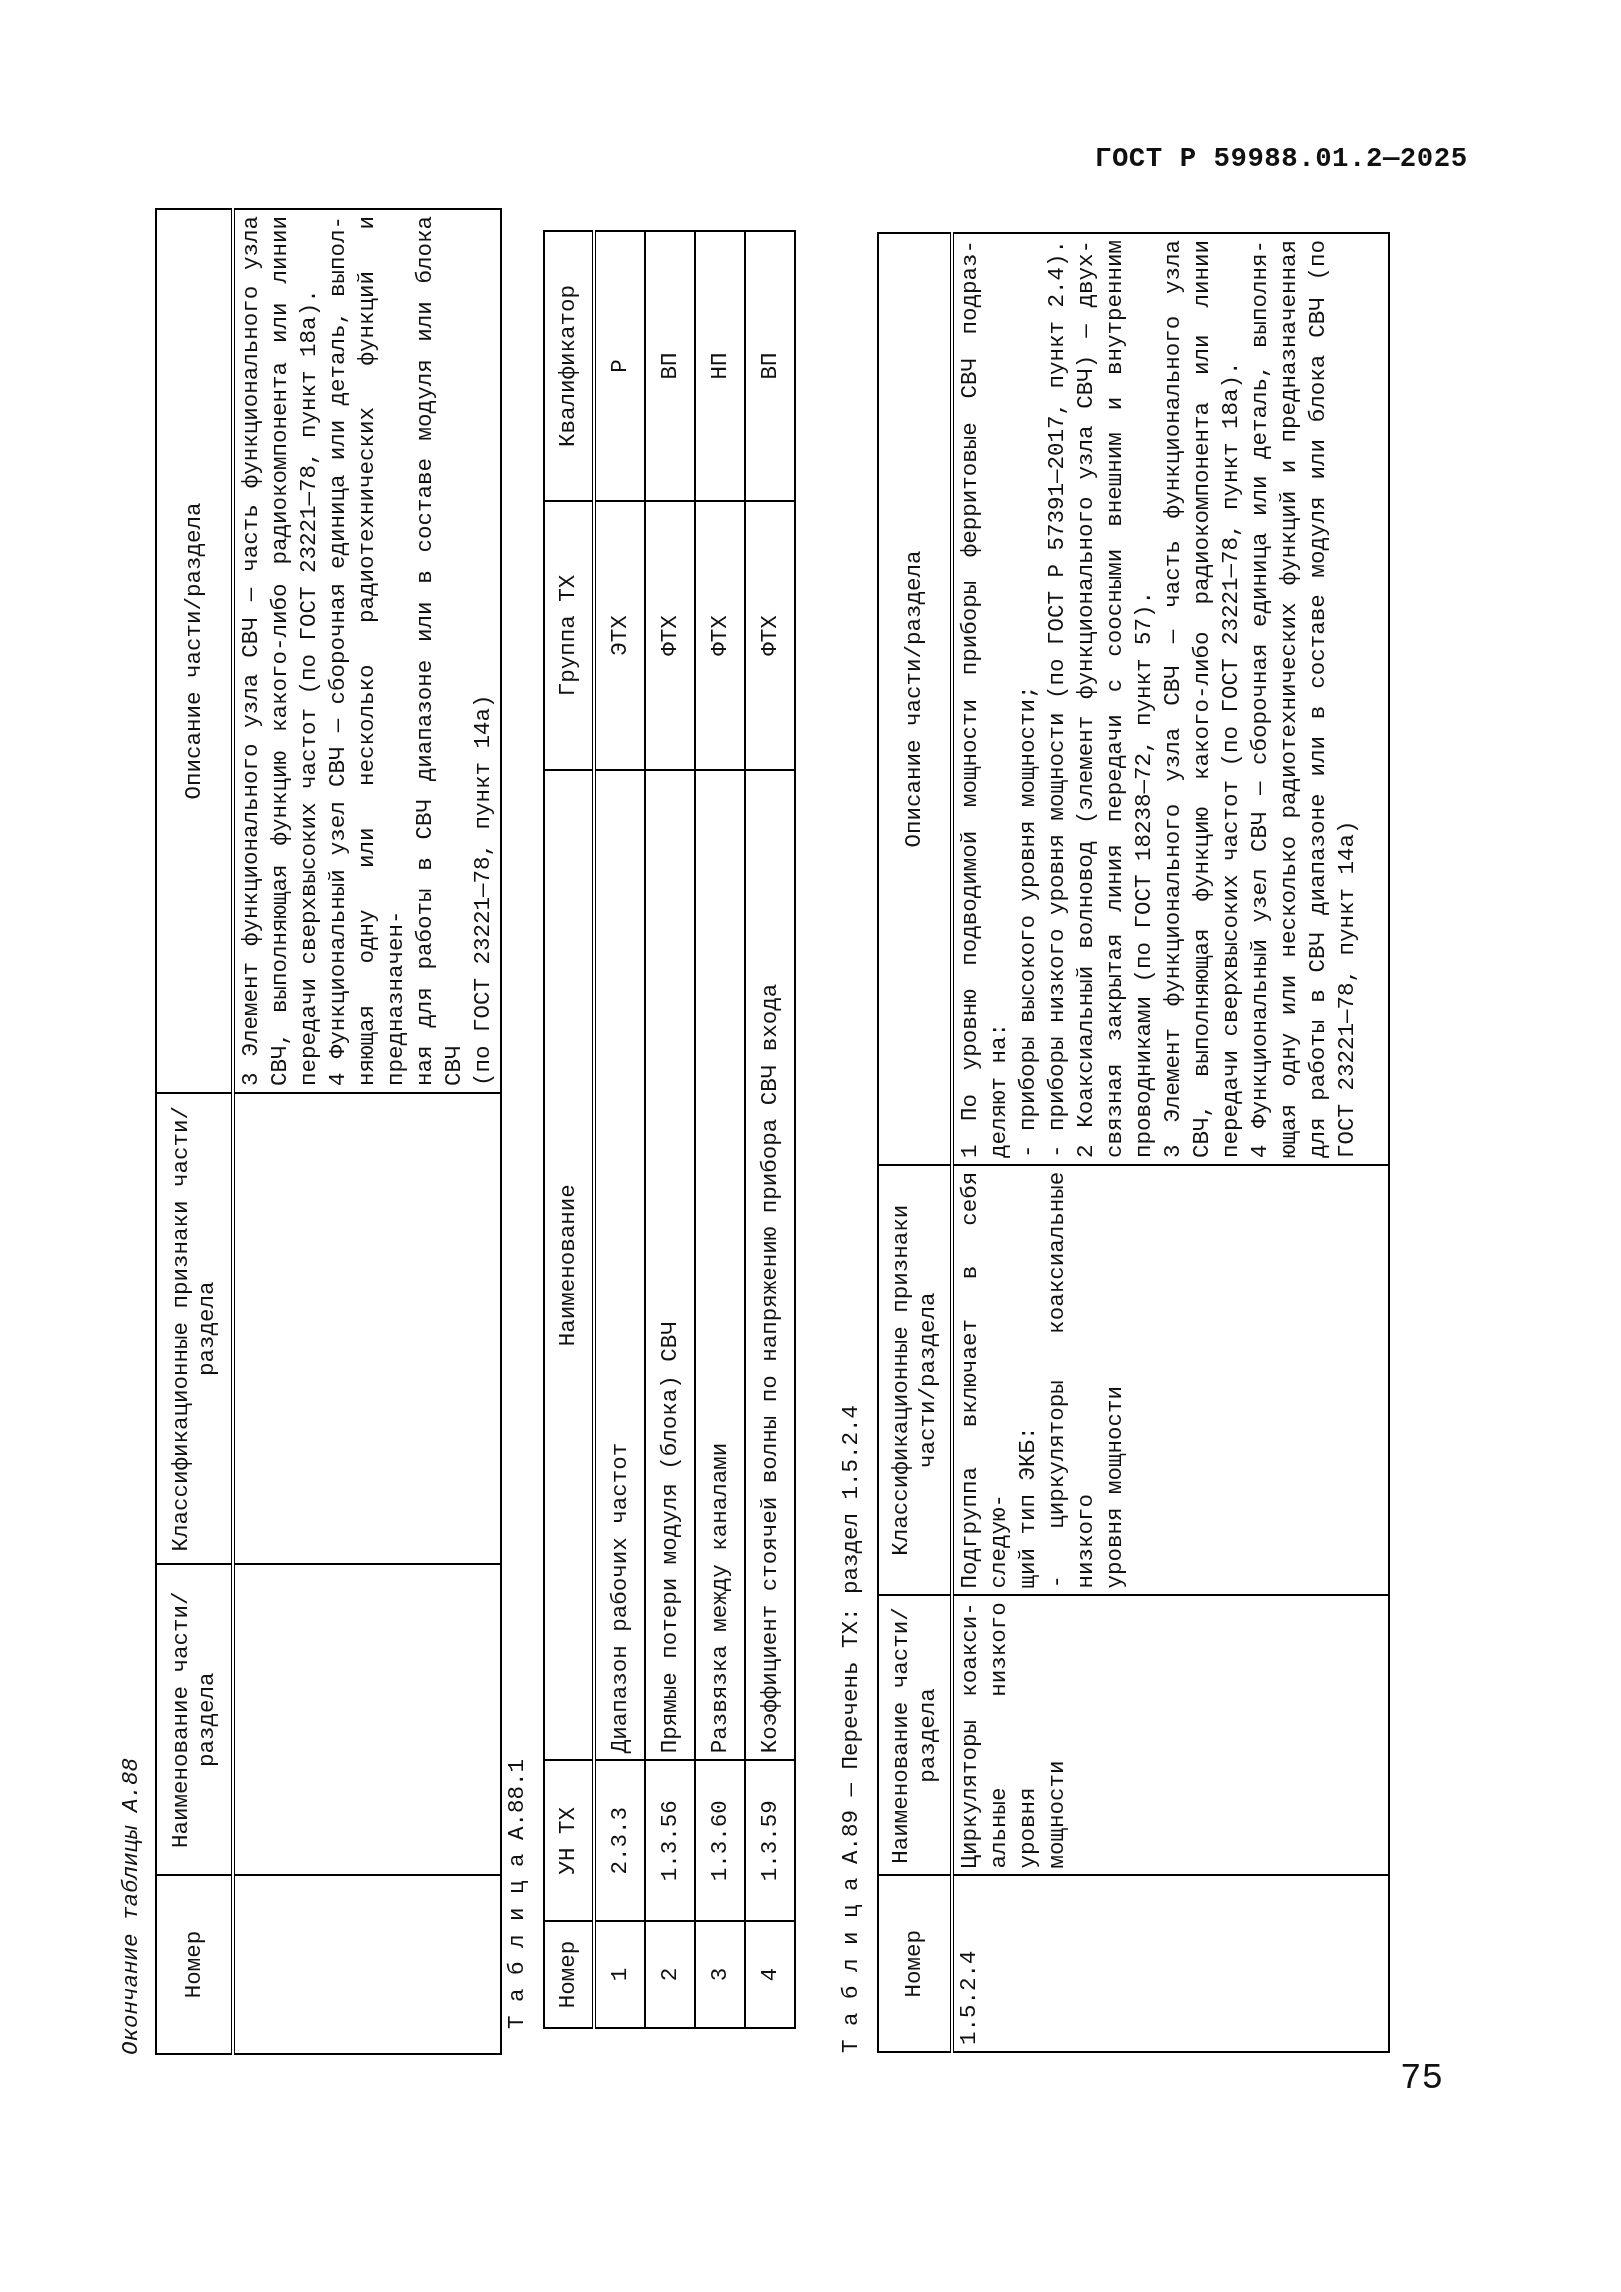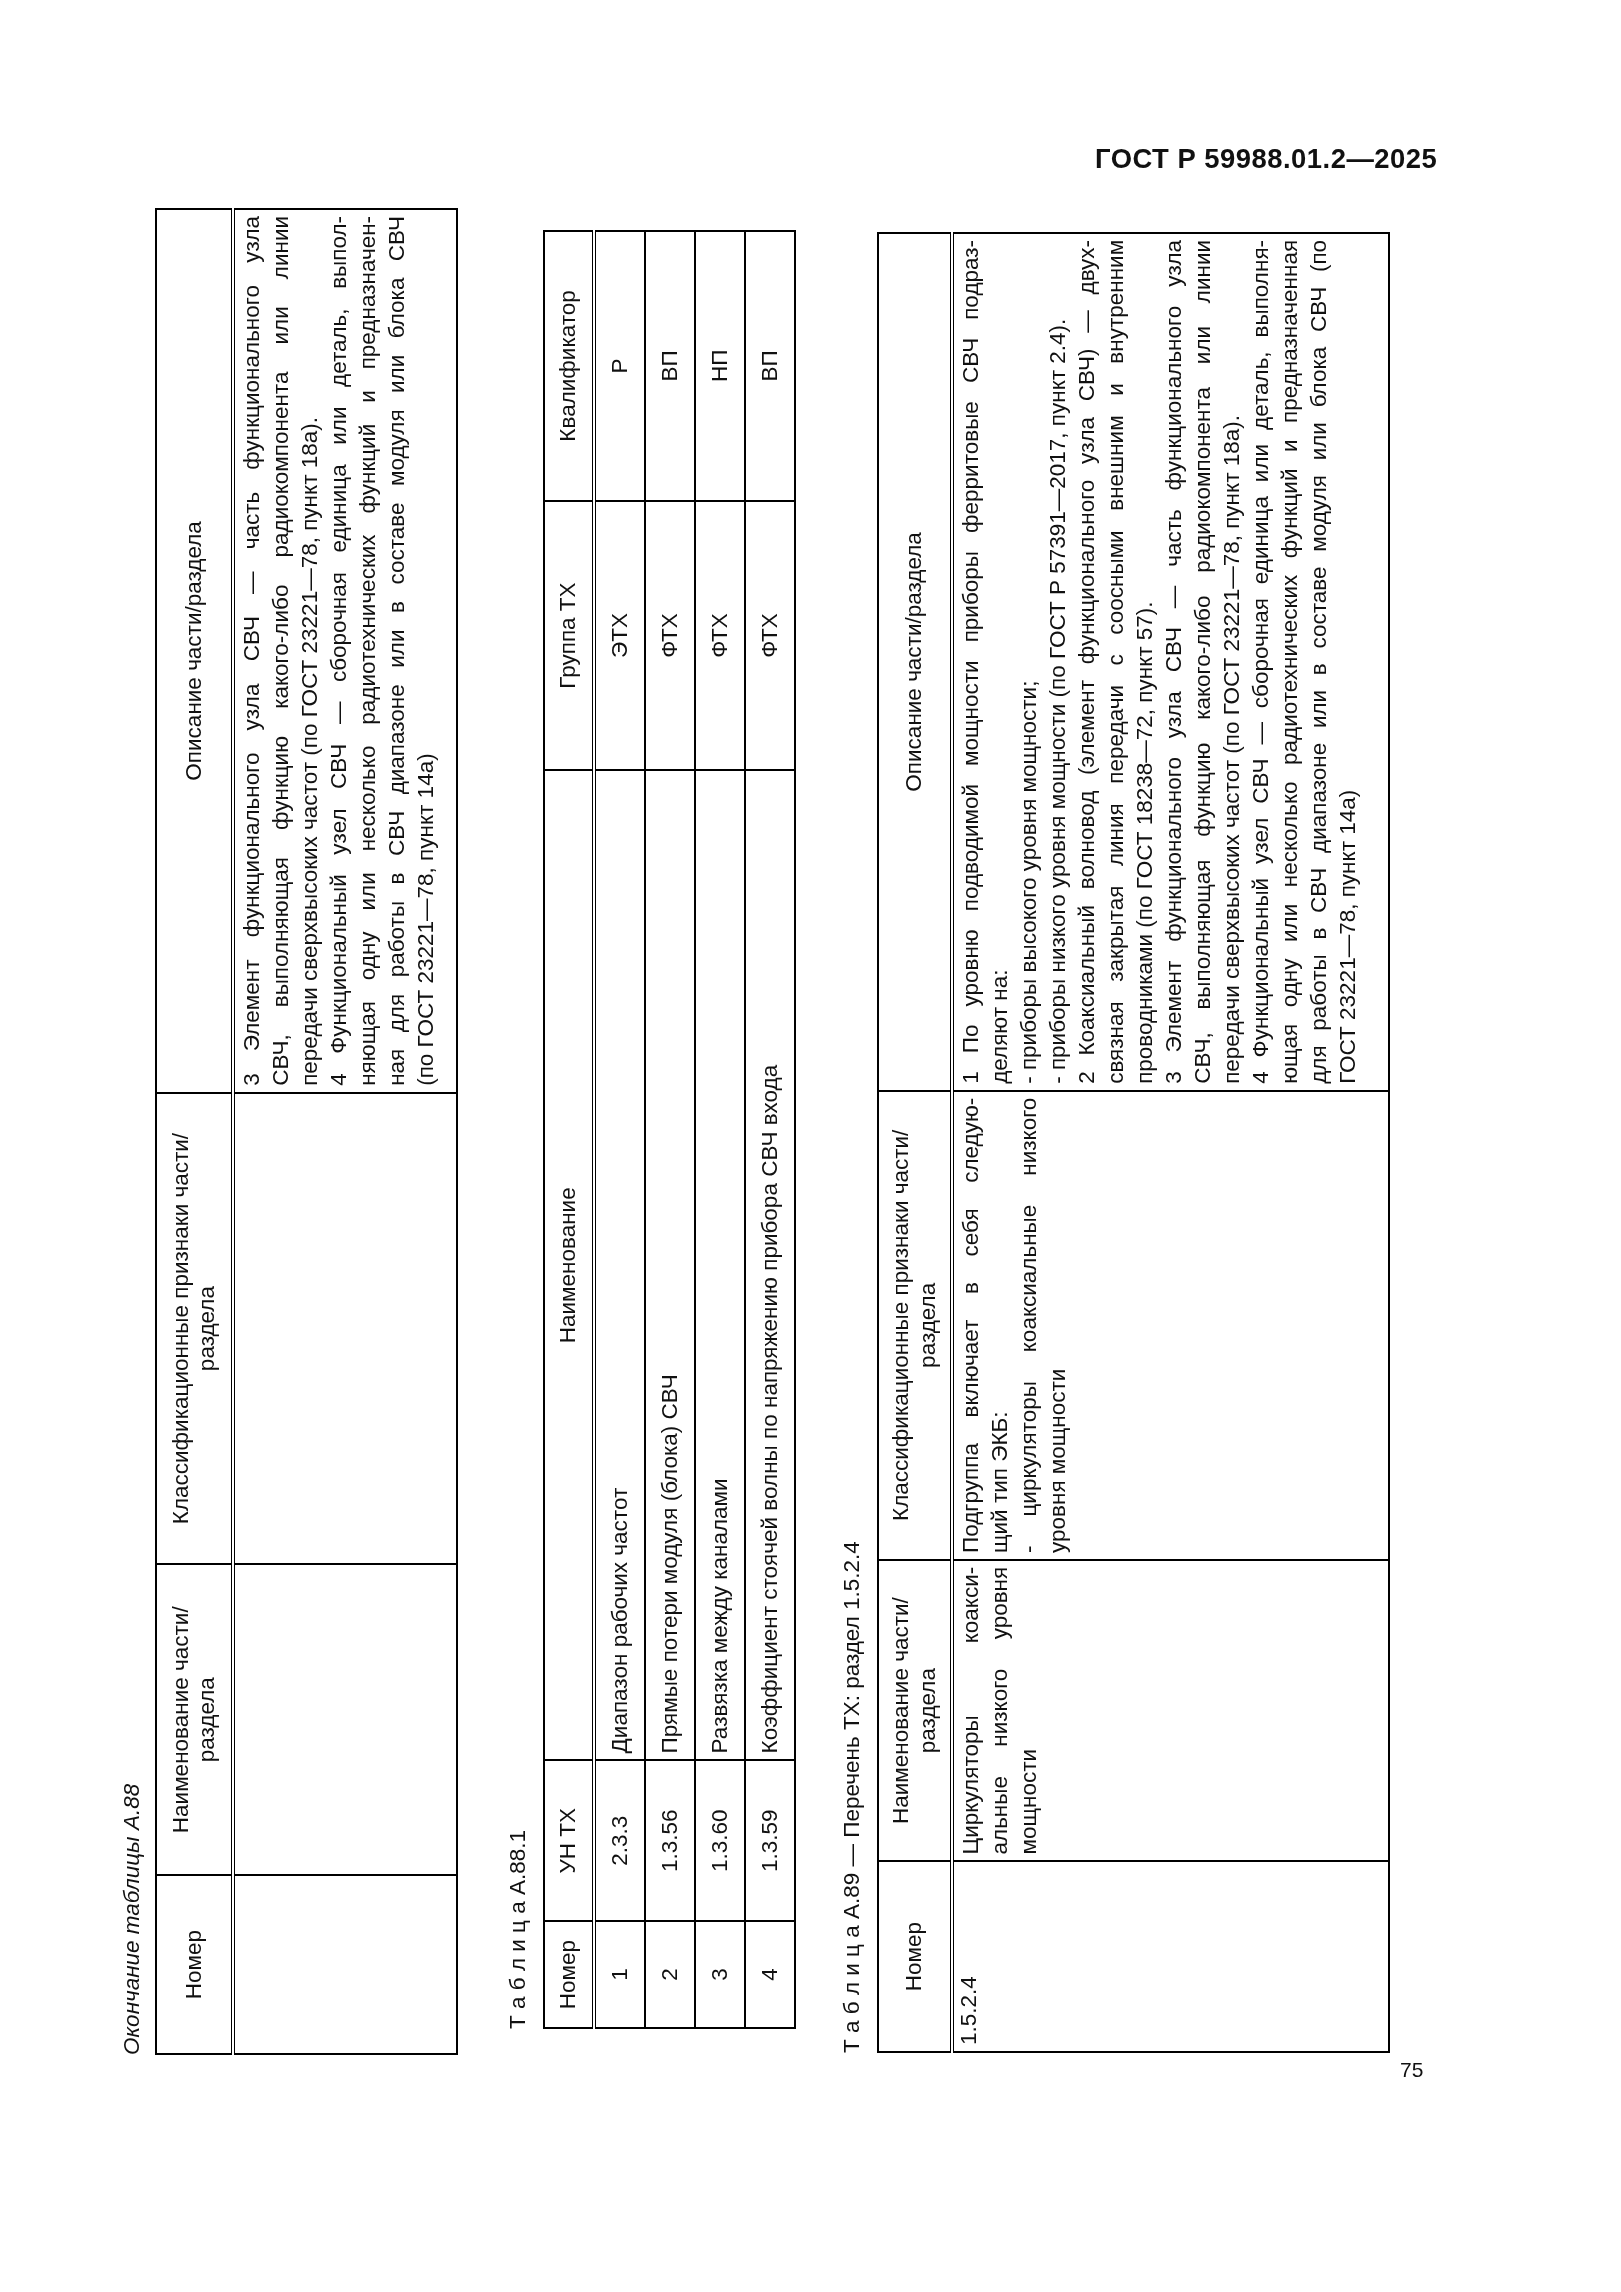--- a/index.html
+++ b/index.html
@@ -1,34 +1,34 @@
 <!DOCTYPE html>
 <html><head>
 <meta charset="utf-8">
 <style>
   html,body{margin:0;padding:0;background:#e8e8e8;}
   #page{
     position:relative;
     width:1621px;height:2293px;
     background:#ffffff;
-    font-family:Liberation Sans, sans-serif;
+    font-family:Liberation Mono, monospace;
     color:#111;
     overflow:hidden;
   }
   .doc-header{
     position:absolute;
     left:1095px;top:143px;
     font-size:27.4px;font-weight:bold;
     letter-spacing:0.5px;
     white-space:nowrap;
   }
   .page-num{
     position:absolute;
     left:1400px;top:2058px;
-    font-size:21px;
+    font-size:36px;
   }
   
   .rot{
     position:absolute;
     transform:rotate(-90deg);
     transform-origin:0 0;
   }
   .caption{
     font-size:22.5px;
     height:27.4px;

